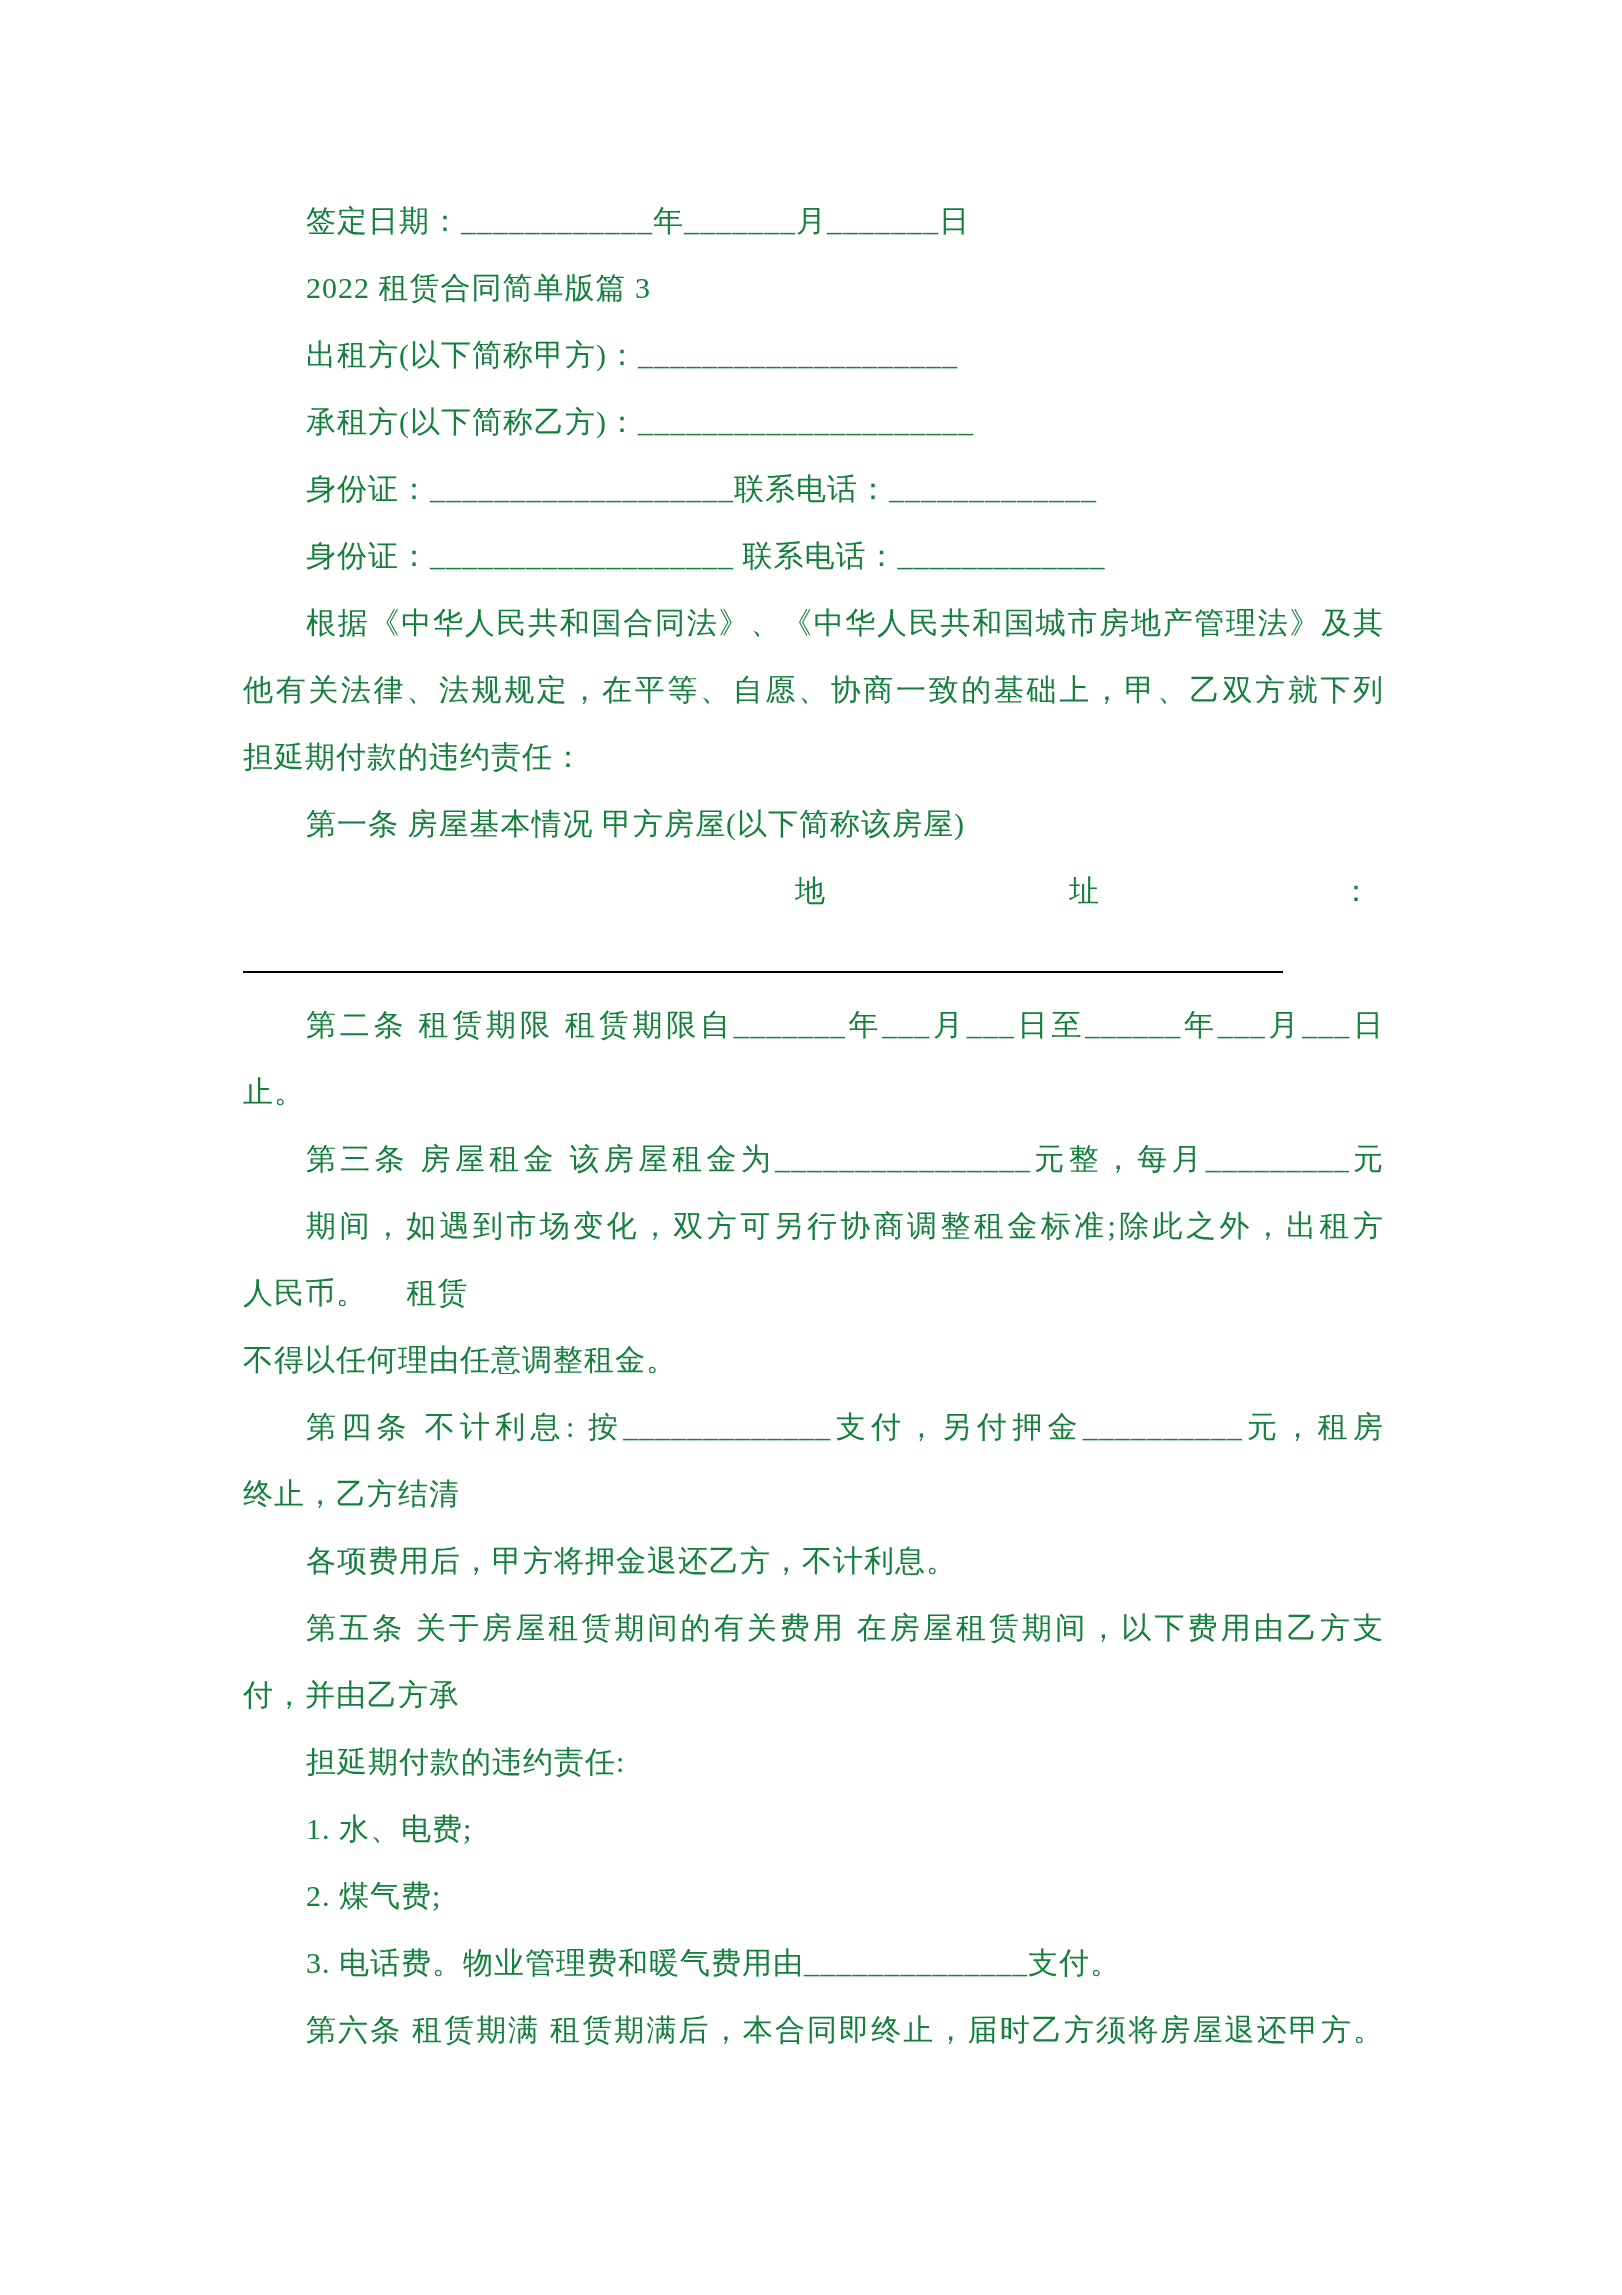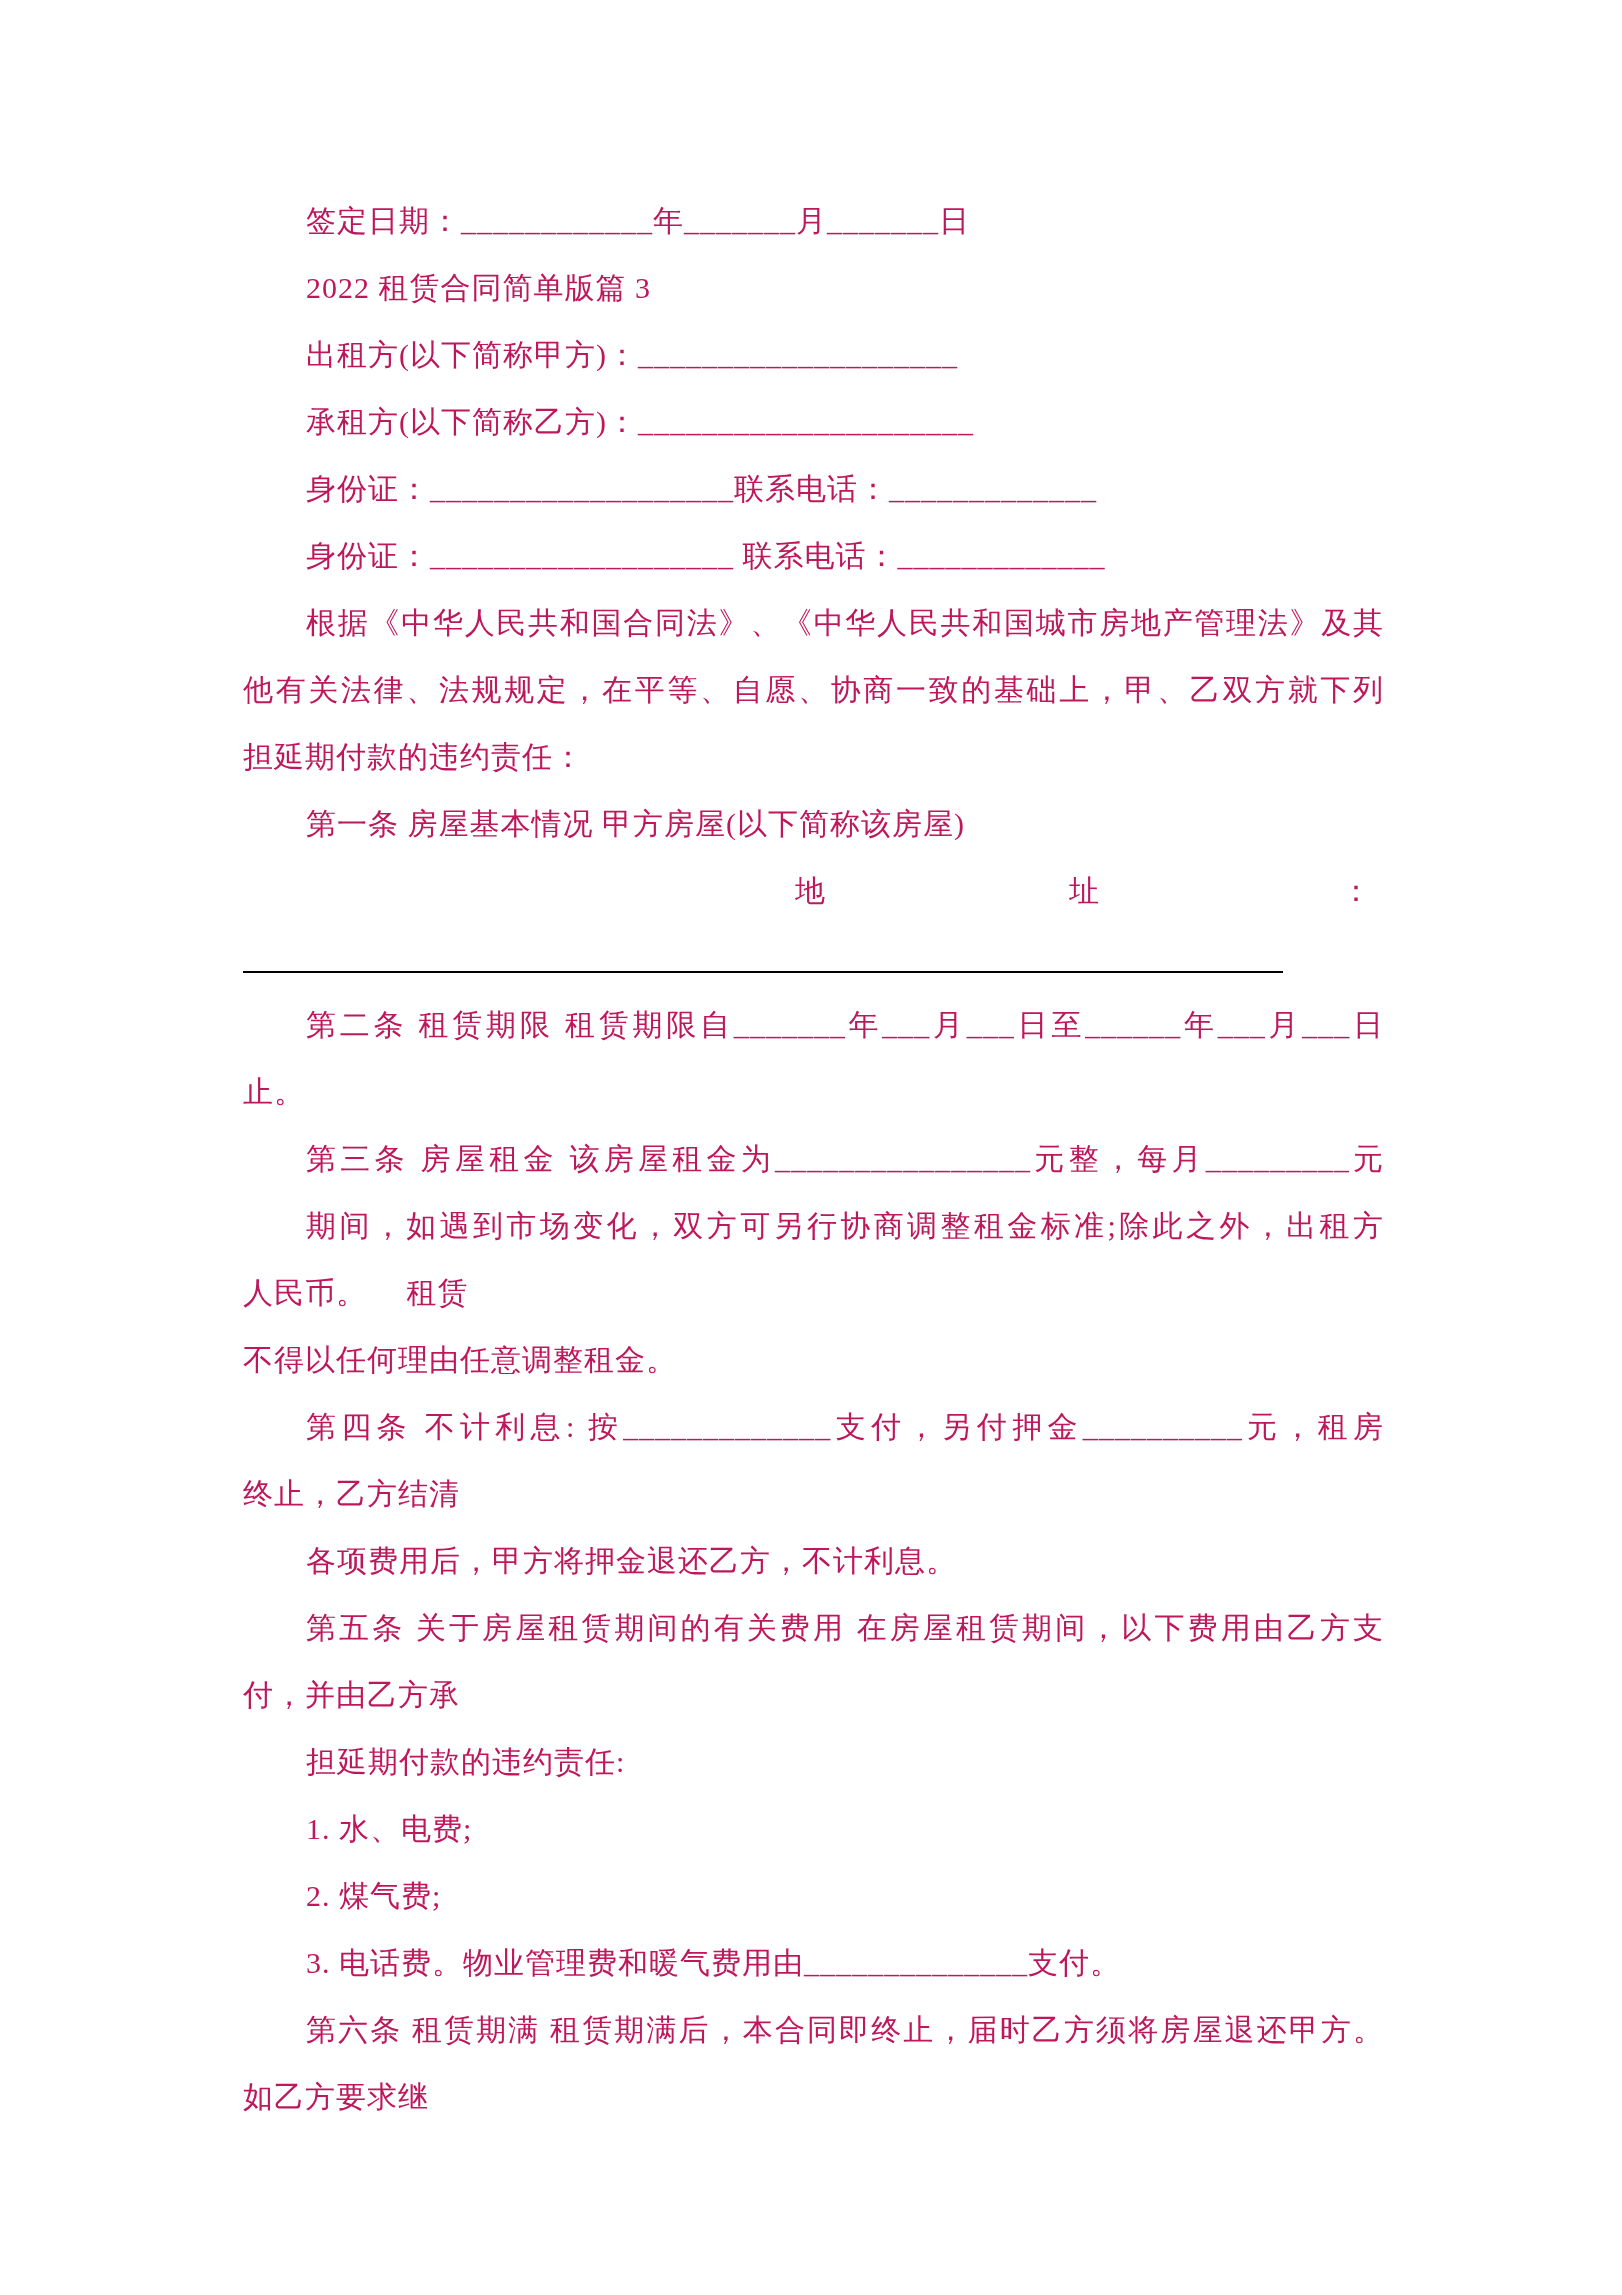--- a/index.html
+++ b/index.html
@@ -21,21 +21,21 @@
     left: 243px;
     top: 187px;
     width: 1141px;
   }
   .line {
     font-size: 30px;
     line-height: 67px;
     height: 67px;
     letter-spacing: 1px;
     white-space: pre;
-    color: #be185d;
+    color: #15803d;
   }
   .line.indent {
     padding-left: 63px;
   }
   .line.fill {
     text-align: justify;
     text-align-last: justify;
     text-justify: inter-character;
     font-family: Liberation Serif, serif;
   }
@@ -84,16 +84,15 @@
       <div class="line indent fill">第四条 不计利息: 按_____________支付，另付押金__________元，租房</div>
       <div class="line">终止，乙方结清</div>
       <div class="line indent">各项费用后，甲方将押金退还乙方，不计利息。</div>
       <div class="line indent fill">第五条 关于房屋租赁期间的有关费用 在房屋租赁期间，以下费用由乙方支</div>
       <div class="line">付，并由乙方承</div>
       <div class="line indent">担延期付款的违约责任:</div>
       <div class="line indent">1. 水、电费;</div>
       <div class="line indent">2. 煤气费;</div>
       <div class="line indent">3. 电话费。物业管理费和暖气费用由______________支付。</div>
       <div class="line indent fill">第六条 租赁期满 租赁期满后，本合同即终止，届时乙方须将房屋退还甲方。</div>
-      <div class="line">如乙方要求继</div>
     </div>
 </div>
 
 
 </body></html>

